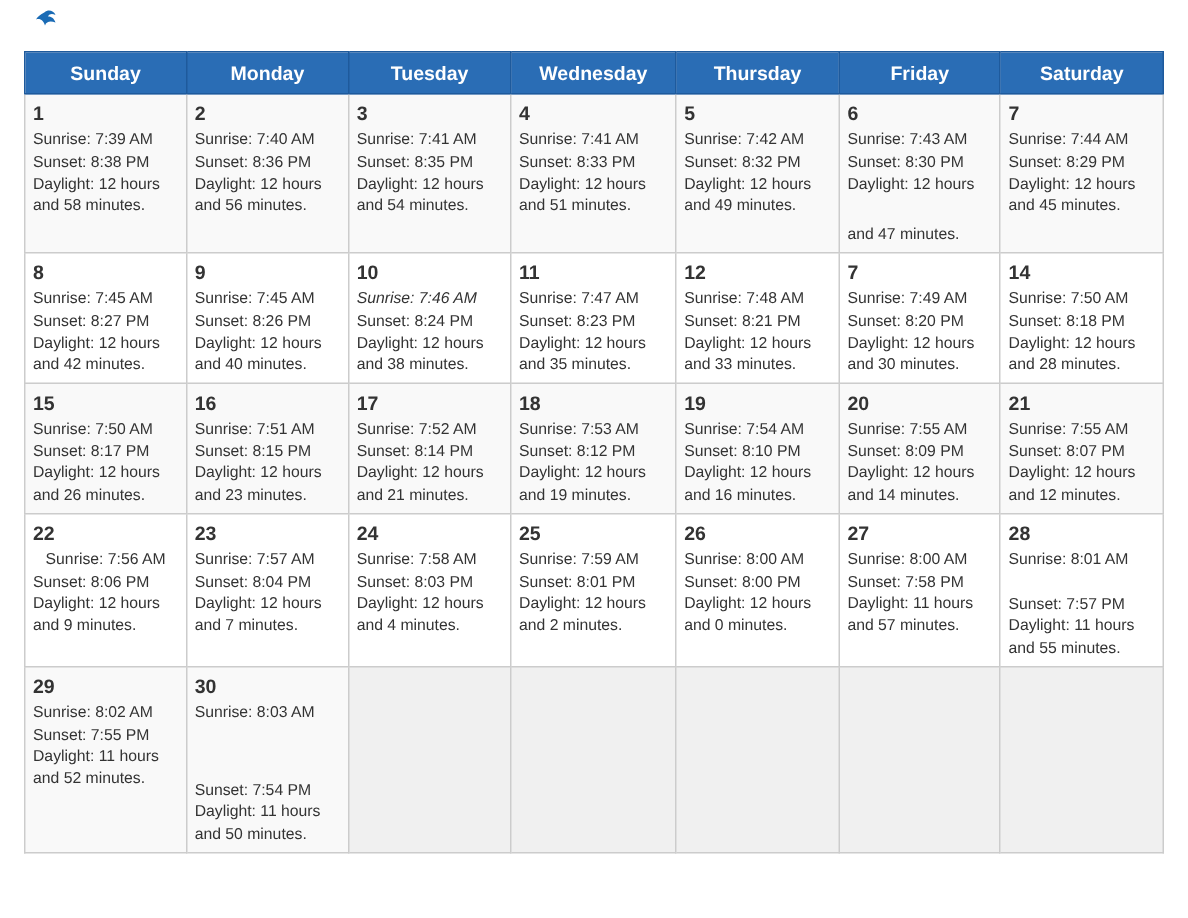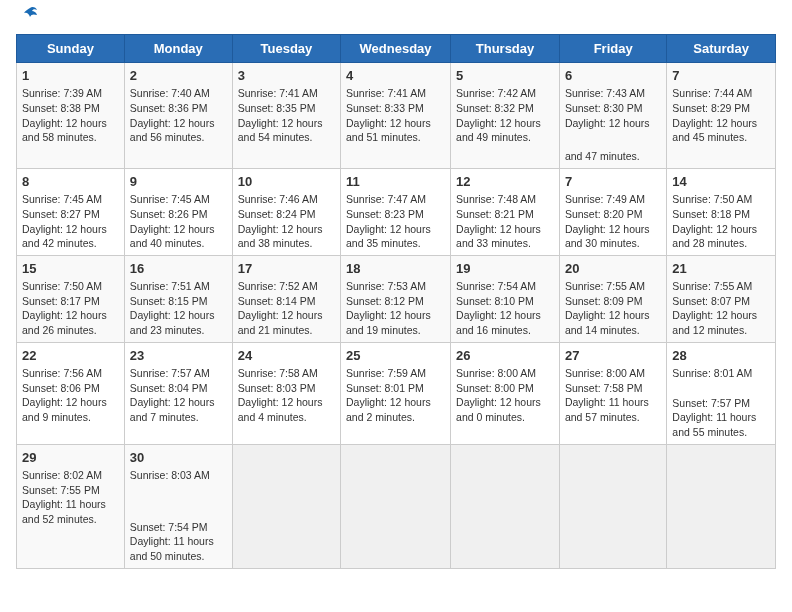--- a/index.html
+++ b/index.html
@@ -185,21 +185,21 @@
           </td>
           <td>
             <span class="day-num">9</span>
             <span style="display: block;">Sunrise: 7:45 AM</span>
             <span style="display: block;">Sunset: 8:26 PM</span>
             <span style="display: block;">Daylight: 12 hours</span>
             <span style="display: block;">and 40 minutes.</span>
           </td>
           <td>
             <span class="day-num">10</span>
-            <span style="display: block;">Sunrise: 7:46 AM</span>
+            <span style="display: block; font-style: italic;">Sunrise: 7:46 AM</span>
             <span style="display: block;">Sunset: 8:24 PM</span>
             <span style="display: block;">Daylight: 12 hours</span>
             <span style="display: block;">and 38 minutes.</span>
           </td>
           <td>
             <span class="day-num">11</span>
             <span style="display: block;">Sunrise: 7:47 AM</span>
             <span style="display: block;">Sunset: 8:23 PM</span>
             <span style="display: block;">Daylight: 12 hours</span>
             <span style="display: block;">and 35 minutes.</span>
@@ -273,21 +273,21 @@
             <span class="day-num">21</span>
             <span style="display: block;">Sunrise: 7:55 AM</span>
             <span style="display: block;">Sunset: 8:07 PM</span>
             <span style="display: block;">Daylight: 12 hours</span>
             <span style="display: block;">and 12 minutes.</span>
           </td>
         </tr>
         <tr>
           <td>
             <span class="day-num">22</span>
-            <span style="display: block;">Sunrise: 7:56 AM</span>
+            <span style="display: block; text-align: center;">Sunrise: 7:56 AM</span>
             <span style="display: block;">Sunset: 8:06 PM</span>
             <span style="display: block;">Daylight: 12 hours</span>
             <span style="display: block;">and 9 minutes.</span>
           </td>
           <td>
             <span class="day-num">23</span>
             <span style="display: block;">Sunrise: 7:57 AM</span>
             <span style="display: block;">Sunset: 8:04 PM</span>
             <span style="display: block;">Daylight: 12 hours</span>
             <span style="display: block;">and 7 minutes.</span>

